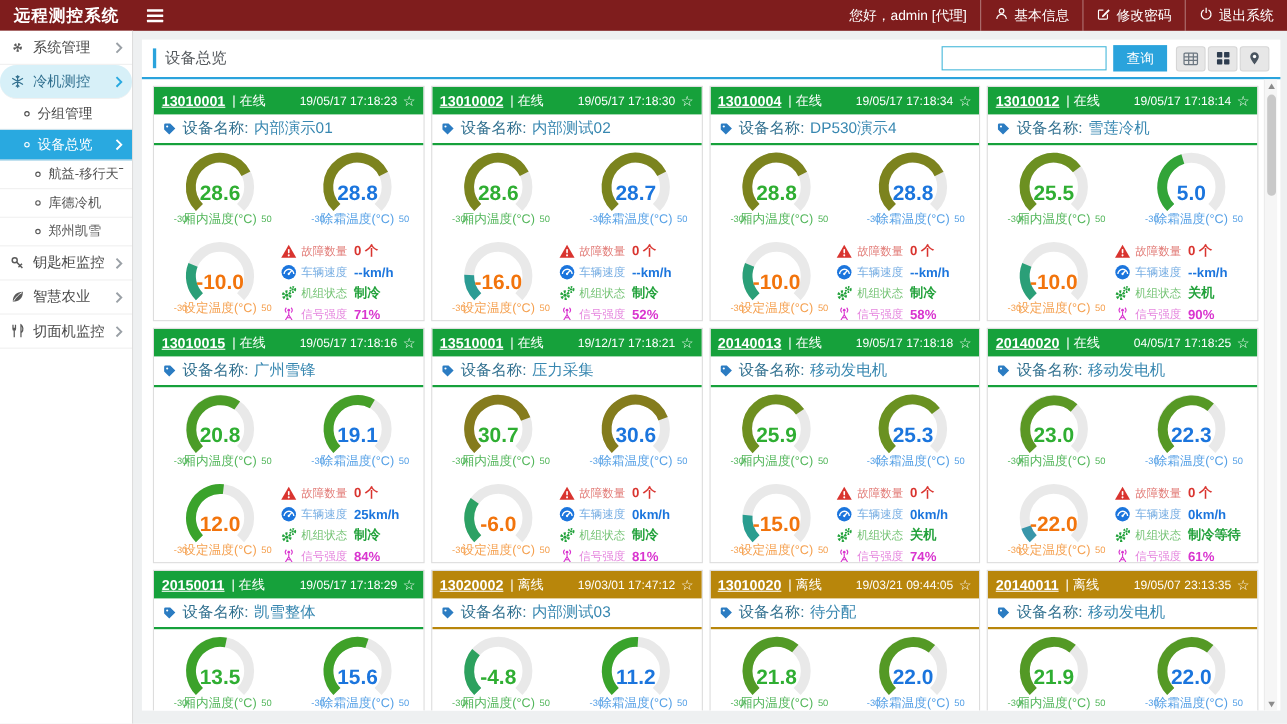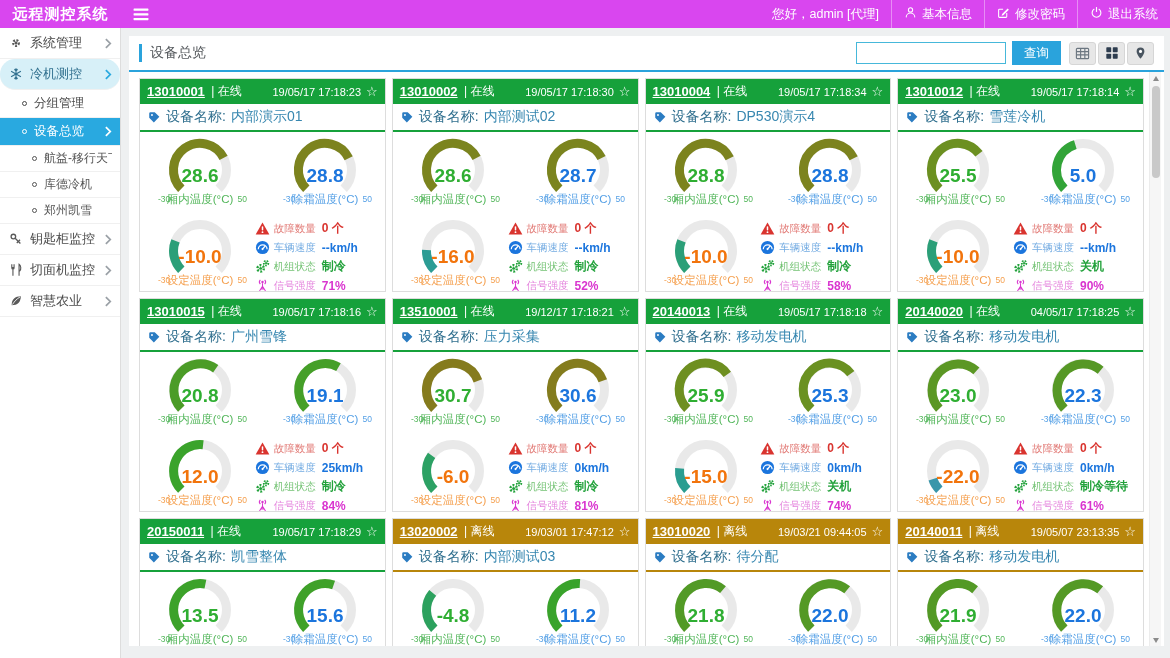--- a/index.html
+++ b/index.html
@@ -1,20 +1,20 @@
 <!DOCTYPE html>
 <html><head>
 <meta charset="utf-8">
 <style>
   * { box-sizing: border-box; margin: 0; padding: 0; }
   html,body { width:1170px; height:658px; overflow:hidden; }
   body { font-family:"Liberation Sans","DejaVu Sans",sans-serif; background:#eef0f1; font-size:13px; }
 
   
-  .topbar { height:28px; background:#d946ef; display:flex; align-items:stretch; color:#fff; }
+  .topbar { height:28px; background:#7f1d1d; display:flex; align-items:stretch; color:#fff; }
   .logo { width:121px; display:flex; align-items:center; justify-content:center;
           font-size:15px; font-weight:bold; letter-spacing:1px; }
   .hamburger { display:flex; align-items:center; padding:0 12px; cursor:pointer; }
   .top-right { margin-left:auto; display:flex; align-items:stretch; font-size:12.5px; }
   .top-item { display:flex; align-items:center; gap:5px; padding:0 12px; border-left:1px solid rgba(255,255,255,.38); cursor:pointer; white-space:nowrap; }
   .top-item.greet { border-left:none; cursor:default; }
 
   
   .shell { display:flex; height:630px; }
 
@@ -185,40 +185,40 @@
           </span>
           <span class="sb-label">钥匙柜监控</span>
           <span class="chev">
             <svg viewBox="0 0 8 12" width="7" height="11">
               <path d="M1 1l5 5-5 5" fill="none" stroke="currentColor" stroke-width="2"></path>
             </svg>
           </span>
         </div>
         <div class="sb-item parent">
           <span class="icn">
-            <svg viewBox="0 0 16 16" width="14" height="14" fill="none" stroke="currentColor" stroke-width="1.3">
-              <path d="M3.2 1.5v4.2M5.8 1.5v4.2M4.5 4.5v10M3.2 5.7a1.3 1.3 0 002.6 0"></path>
-              <path d="M11.5 14.5V1.5c2.3 1.8 2.6 5.5.8 7.6h-.8"></path>
+            <svg viewBox="0 0 16 16" width="14" height="14">
+              <path d="M13.5 2.5C7 2.5 3 6 3 12.8c6.8 0 10.5-3.7 10.5-10.3z" fill="currentColor"></path>
+              <path d="M4 12c2.5-4 5-6.5 8.5-8.5" stroke="#fff" stroke-width="1" fill="none"></path>
             </svg>
           </span>
-          <span class="sb-label">切面机监控</span>
+          <span class="sb-label">智慧农业</span>
           <span class="chev">
             <svg viewBox="0 0 8 12" width="7" height="11">
               <path d="M1 1l5 5-5 5" fill="none" stroke="currentColor" stroke-width="2"></path>
             </svg>
           </span>
         </div>
         <div class="sb-item parent">
           <span class="icn">
-            <svg viewBox="0 0 16 16" width="14" height="14">
-              <path d="M13.5 2.5C7 2.5 3 6 3 12.8c6.8 0 10.5-3.7 10.5-10.3z" fill="currentColor"></path>
-              <path d="M4 12c2.5-4 5-6.5 8.5-8.5" stroke="#fff" stroke-width="1" fill="none"></path>
+            <svg viewBox="0 0 16 16" width="14" height="14" fill="none" stroke="currentColor" stroke-width="1.3">
+              <path d="M3.2 1.5v4.2M5.8 1.5v4.2M4.5 4.5v10M3.2 5.7a1.3 1.3 0 002.6 0"></path>
+              <path d="M11.5 14.5V1.5c2.3 1.8 2.6 5.5.8 7.6h-.8"></path>
             </svg>
           </span>
-          <span class="sb-label">智慧农业</span>
+          <span class="sb-label">切面机监控</span>
           <span class="chev">
             <svg viewBox="0 0 8 12" width="7" height="11">
               <path d="M1 1l5 5-5 5" fill="none" stroke="currentColor" stroke-width="2"></path>
             </svg>
           </span>
         </div>
       </div>
   </aside>
 
   <main class="main">

